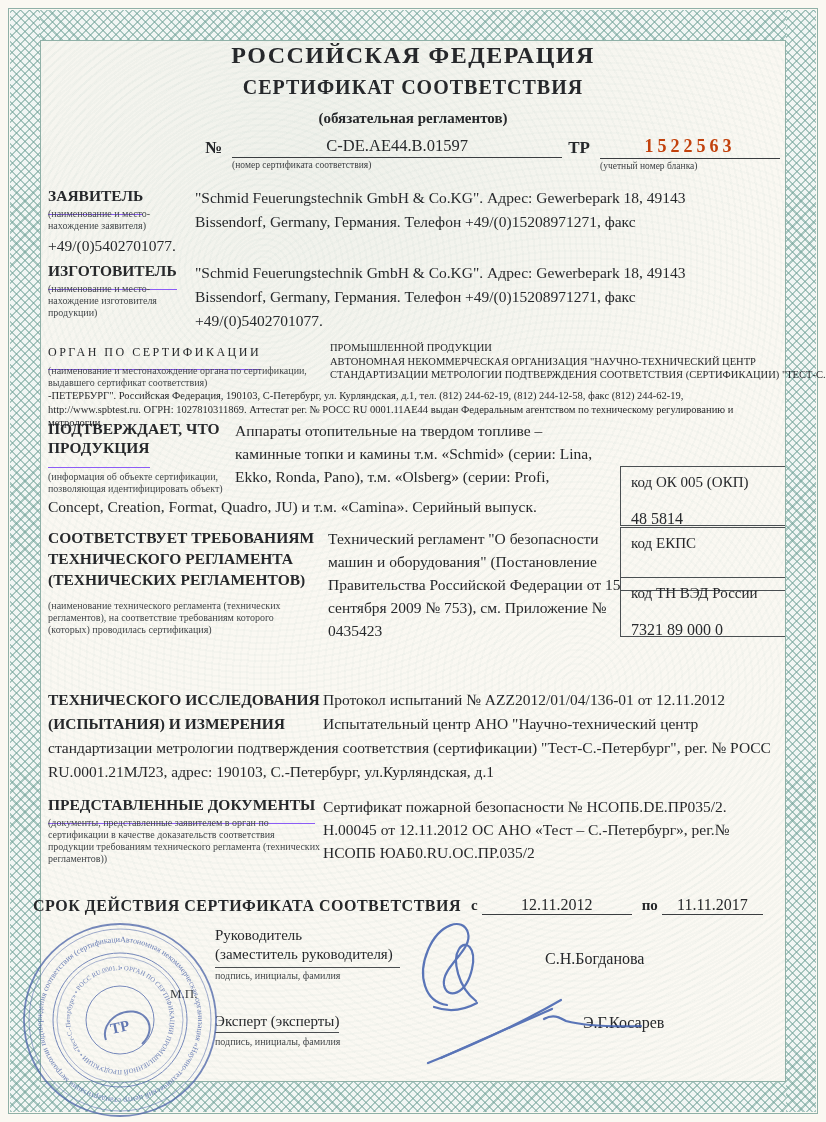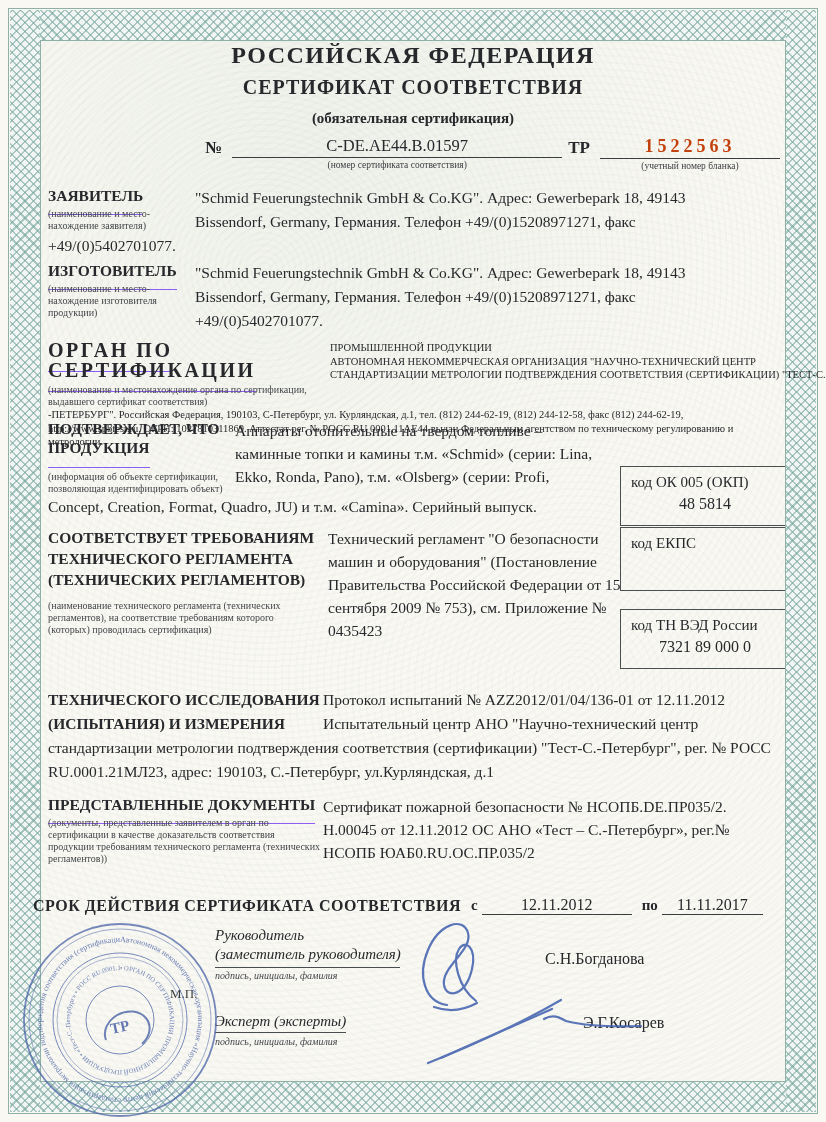--- a/index.html
+++ b/index.html
@@ -21,67 +21,67 @@
       repeating-radial-gradient(circle at 30% 22%, rgba(140,175,168,.05) 0 2px, transparent 2px 6px),
       repeating-radial-gradient(circle at 72% 62%, rgba(140,175,168,.045) 0 2px, transparent 2px 7px);}
   
   .abs{position:absolute;}
   .t-country{top:42px;left:0;right:0;text-align:center;font-size:24px;font-weight:bold;letter-spacing:1.5px;}
   .t-title{top:76px;left:0;right:0;text-align:center;font-size:20px;font-weight:bold;letter-spacing:1px;}
   .t-sub{top:110px;left:0;right:0;text-align:center;font-size:15px;font-weight:bold;}
   
   .numline{top:136px;left:205px;width:575px;display:flex;align-items:flex-start;}
   .no-sign,.tr-sign{font-size:17px;font-weight:bold;padding-top:2px;}
-  .numcol{display:flex;flex-direction:column;align-items:center;}
+  .numcol{display:flex;flex-direction:column;}
   .numcol.c1{flex:1;margin:0 6px 0 10px;}
   .numcol.c2{width:180px;margin-left:10px;}
   .numval{align-self:stretch;text-align:center;font-size:16.5px;border-bottom:1px solid #3a3d40;padding-bottom:1px;}
   .numval.red{color:#c2410c;font-size:18px;font-weight:bold;letter-spacing:4px;}
   .numcap{font-size:9.5px;color:#3c3f42;margin-top:2px;}
   
   .sec{left:48px;width:724px;font-size:15.5px;line-height:24px;}
   .labelcol{float:left;font-size:15.5px;line-height:19px;}
   .label{font-weight:bold;font-size:15.5px;}
   .u{border-bottom:1px solid #8b5cf6;padding-bottom:10px;}
   .sublabel{font-size:10px;line-height:12px;color:#43474a;margin-top:3px;}
   .bodyline{white-space:nowrap;}
   .overflow{clear:left;white-space:normal;}
   .small-body{font-size:10.5px;line-height:13.5px;}
   
   .sec-applicant{top:186px;}  .sec-applicant .labelcol{width:147px;}
   .sec-manufacturer{top:261px;} .sec-manufacturer .labelcol{width:147px;min-height:76px;}
   .sec-org{top:341px;} .sec-org .labelcol{width:282px;}
-  .org-label{font-weight:bold;font-size:20px;letter-spacing:2.5px;}
+  .org-label{font-weight:normal;font-size:12px;letter-spacing:2.5px;}
   .sec-product{top:419px;width:580px;} .sec-product .labelcol{width:187px;}
   .sec-product .bodyline,.sec-product .overflow{line-height:23px;}
   .sec-compliance{top:527px;display:flex;width:575px;}
   .comp-left{width:280px;}
   .comp-label{font-weight:bold;font-size:15.5px;line-height:21px;}
   .comp-right{width:295px;font-size:15.5px;line-height:23px;}
   .sec-tests{top:688px;} .sec-tests .labelcol{width:275px;}
   .tests-label{font-weight:bold;font-size:15.5px;line-height:24px;}
   .sec-docs{top:795px;} .sec-docs .labelcol{width:275px;}
   .sec-docs .bodyline,.sec-docs .overflow{line-height:23px;}
   .mark-note{clear:left;white-space:normal;}
   
   .codebox{position:absolute;left:620px;width:148px;border:1px solid #4a4f52;border-right:none;
            padding:5px 6px 3px 10px;font-size:15px;line-height:20px;background:transparent;}
-  .codebox .cb-value{text-align:center;font-size:16px;margin-top:2px;}
+  .codebox .cb-value{font-size:16px;margin-top:17px;}
   .box-ok{top:466px;height:50px;}
   .box-ekps{top:527px;height:54px;}
-  .box-tnved{top:609px;height:50px;}
+  .box-tnved{top:577px;height:50px;}
   
   .sec-validity{top:896px;left:33px;width:730px;display:flex;align-items:center;font-size:16px;}
   .val-label{font-weight:bold;font-size:16px;letter-spacing:.5px;white-space:nowrap;}
   .val-word{font-weight:bold;font-size:15px;margin:0 4px 0 10px;}
   .val-date{border-bottom:1px solid #3a3d40;text-align:center;font-size:16px;}
   .val-date.d1{width:150px;}
   .val-date.d2{flex:1;}
   
-  .sig-block{left:215px;width:215px;font-style:italic;}
+  .sig-block{left:215px;width:215px;}
   .sig-head{top:926px;}
   .role-line{font-size:15px;line-height:19px;}
   .role-line.spread{word-spacing:7px;}
   .sig-caption{font-size:10px;color:#43474a;border-top:1px solid #4a4d50;margin-top:3px;padding-top:2px;width:185px;}
   .sig-expert{top:1012px;}
   .expert-role{font-size:15px;border-bottom:1px solid #4a4d50;padding-bottom:2px;display:inline-block;}
   .expert-cap{font-size:10px;color:#43474a;margin-top:3px;}
   .name{font-size:16px;}
   .name-head{top:950px;left:545px;}
   .name-expert{top:1014px;left:583px;}
@@ -98,21 +98,21 @@
   <div class="frame-outer"></div>
   <div class="band b-top"></div>
   <div class="band b-bottom"></div>
   <div class="band b-left"></div>
   <div class="band b-right"></div>
   <div class="frame-inner"></div>
   <div class="paper-texture"></div>
 
   <div class="abs t-country">РОССИЙСКАЯ ФЕДЕРАЦИЯ</div>
   <div class="abs t-title">СЕРТИФИКАТ СООТВЕТСТВИЯ</div>
-  <div class="abs t-sub">(обязательная сертификация)</div>
+  <div class="abs t-sub">(обязательная регламентов)</div>
 
   <div class="abs numline">
     <span class="no-sign">№</span>
     <div class="numcol c1">
       <span class="numval">C-DE.АЕ44.В.01597</span>
       <span class="numcap">(номер сертификата соответствия)</span>
     </div>
     <span class="tr-sign">ТР</span>
     <div class="numcol c2">
       <span class="numval red">1522563</span>

